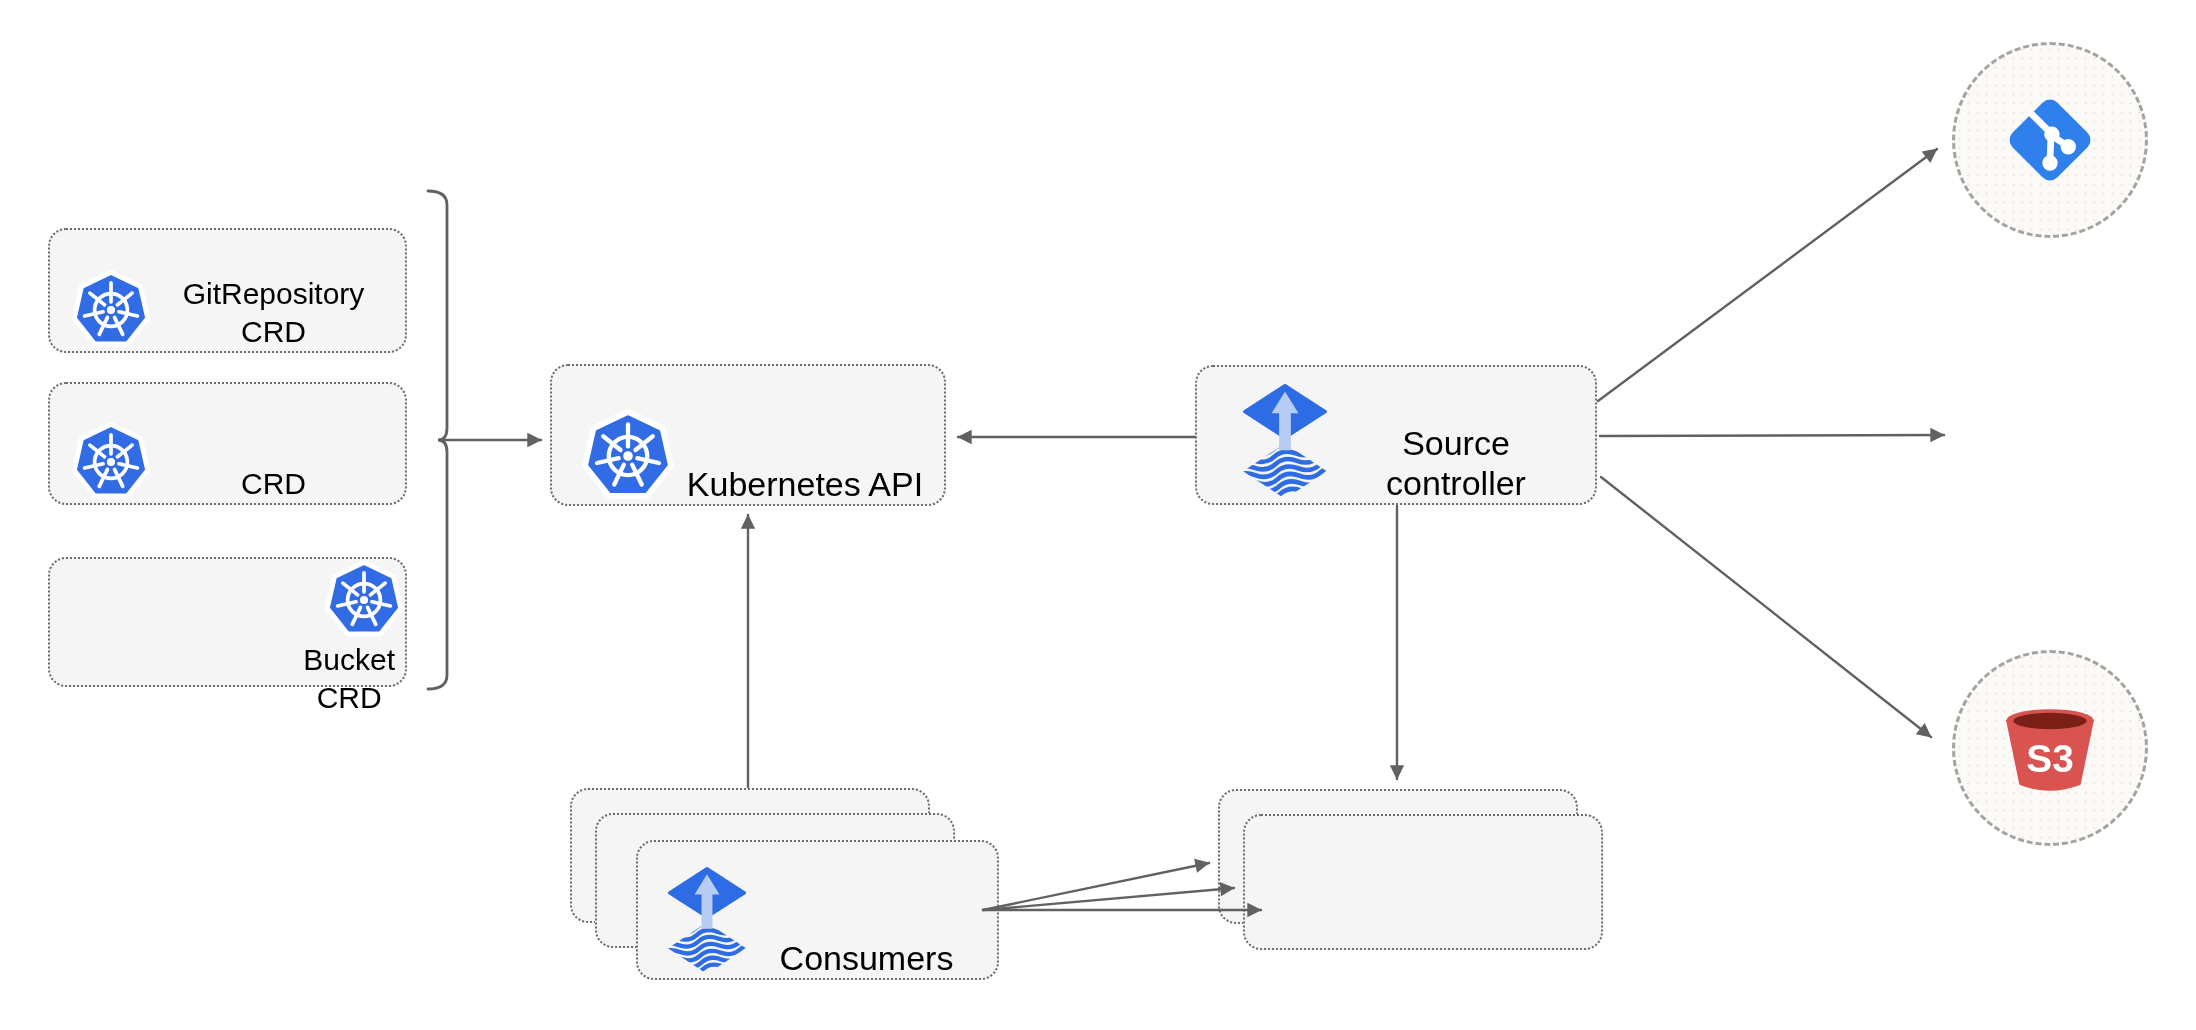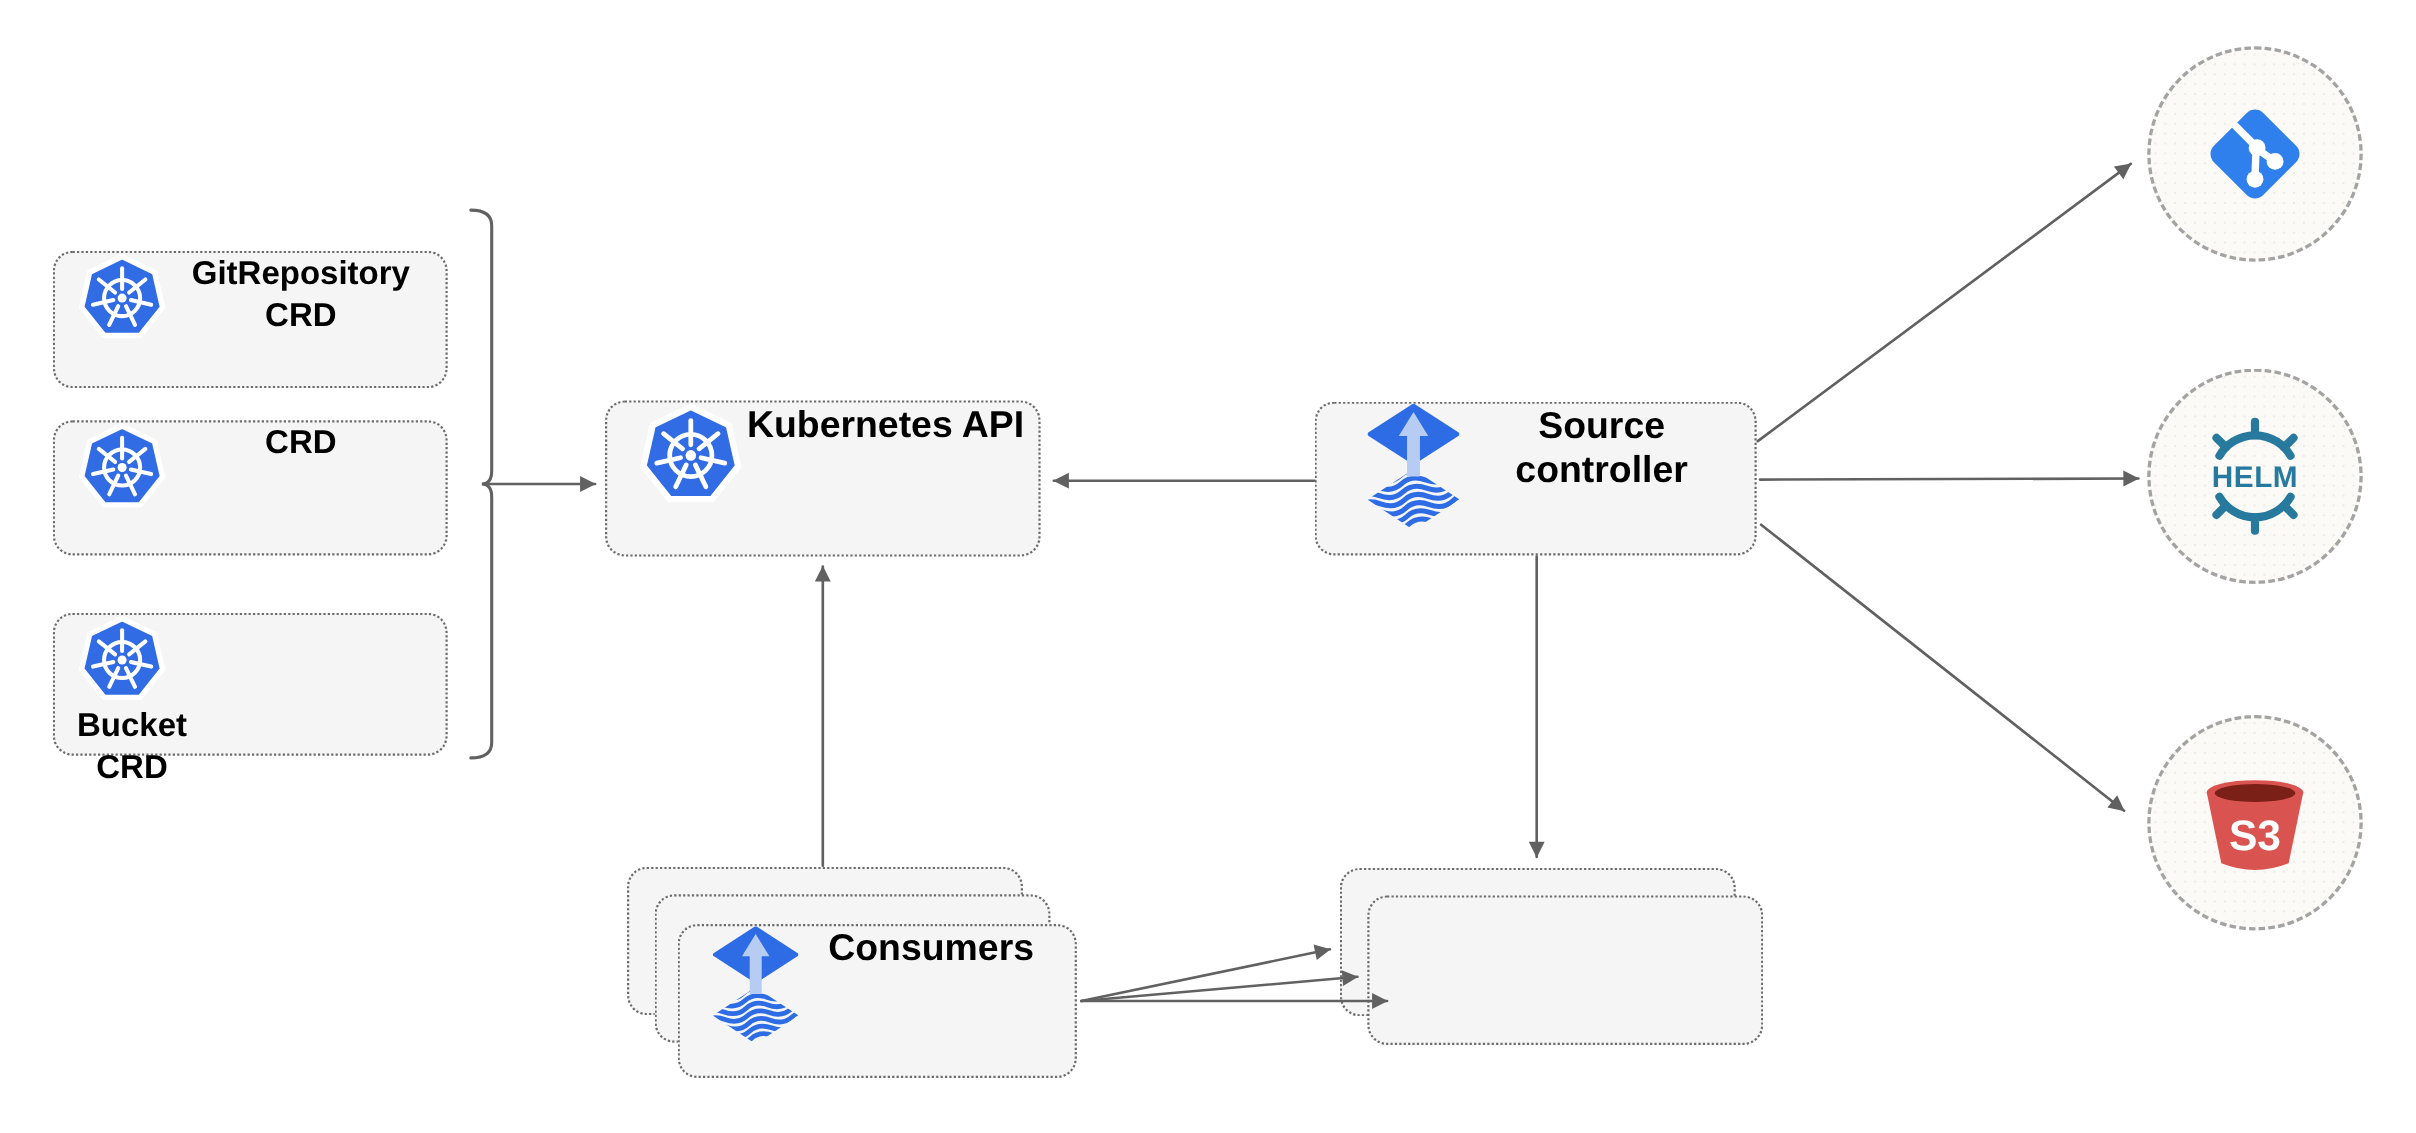--- a/index.html
+++ b/index.html
@@ -7,38 +7,37 @@
     position:relative;width:2196px;height:1030px;
     background:var(--canvas-bg,#fff);overflow:hidden;
     font-family:"Liberation Sans", sans-serif;color:var(--text-color,#000);
   }
   
   .node{
     position:absolute;box-sizing:border-box;
     background:var(--box-fill,#f5f5f5);
     border:2.5px dotted var(--box-border,#6b6b6b);
     border-radius:18px;
-    display:flex;align-items:flex-start;
+    display:flex;align-items:flex-end;
     z-index:3;
-    font-weight:bold;
   }
   .stack-back{z-index:1}
   .stack-mid{z-index:2}
   .lbl{flex:1;text-align:center;font-size:34px;line-height:40px;padding-right:10px;}
   .lbl-crd{font-size:30px;line-height:38px;}
   .icon{flex:0 0 auto;display:block;}
   
   .n-crd1{left:48px;top:228px;width:359px;height:125px;padding-left:20px;}
   .n-crd2{left:48px;top:382px;width:359px;height:123px;padding-left:20px;}
   .n-crd3{left:48px;top:557px;width:359px;height:130px;padding-left:20px;flex-direction:column;}
   .n-api{left:550px;top:364px;width:396px;height:142px;padding-left:28px;}
   .n-source{left:1195px;top:365px;width:402px;height:140px;padding-left:46px;}
   .n-consumers-back{left:570px;top:788px;width:360px;height:135px;}
   .n-consumers-mid{left:595px;top:813px;width:360px;height:135px;}
-  .n-consumers{left:616px;top:840px;width:363px;height:140px;padding-left:30px;}
+  .n-consumers{left:636px;top:840px;width:363px;height:140px;padding-left:30px;}
   .n-artifacts-back{left:1218px;top:789px;width:360px;height:135px;}
   .n-artifacts-mid{left:1243px;top:814px;width:360px;height:136px;}
   .n-artifacts{left:1270px;top:840px;width:360px;height:140px;padding-left:36px;}
   
   .circle{
     position:absolute;width:196px;height:196px;box-sizing:border-box;
     border-radius:50%;
     border:3px dashed var(--circle-border,#a3a3a3);
     background-color:var(--circle-fill,#fbfaf7);
     background-image:radial-gradient(#edebe4 1.2px, transparent 1.4px);
@@ -163,35 +162,20 @@
         <line x1="53" y1="46" x2="66" y2="55"></line>
       </g>
       <g style="fill:#ffffff">
         <circle cx="52" cy="44" r="8"></circle>
         <circle cx="69" cy="57" r="8"></circle>
         <circle cx="50" cy="74" r="8"></circle>
       </g>
     </svg>
   </div>
 
-  <div class="circle c-helm">
-    <svg width="112" height="112" viewBox="0 0 120 120">
-      <g style="stroke:var(--helm-teal,#277a9e);stroke-width:8;fill:none;stroke-linecap:round">
-        <path d="M25.4,40 A40,40 0 0 1 94.6,40"></path>
-        <path d="M25.4,80 A40,40 0 0 0 94.6,80"></path>
-        <line x1="60" y1="20" x2="60" y2="7"></line>
-        <line x1="88.3" y1="31.7" x2="97.5" y2="22.5"></line>
-        <line x1="31.7" y1="31.7" x2="22.5" y2="22.5"></line>
-        <line x1="60" y1="100" x2="60" y2="113"></line>
-        <line x1="88.3" y1="88.3" x2="97.5" y2="97.5"></line>
-        <line x1="31.7" y1="88.3" x2="22.5" y2="97.5"></line>
-      </g>
-      <text x="60" y="70.5" text-anchor="middle" style="font-family:'Liberation Sans',sans-serif;font-weight:700;font-size:29px;letter-spacing:0.5px;fill:var(--helm-teal,#277a9e)">HELM</text>
-    </svg>
-  </div>
 
   <div class="circle c-s3">
     <svg width="102" height="102" viewBox="0 0 100 100">
       <path d="M7,23 L20,86 Q50,98 80,86 L93,23 Z" style="fill:var(--s3-red,#d95450)"></path>
       <ellipse cx="50" cy="23" rx="43" ry="11" style="fill:var(--s3-red,#d95450)"></ellipse>
       <ellipse cx="50" cy="23.5" rx="36" ry="8" style="fill:var(--s3-dark,#7b2016)"></ellipse>
       <text x="50" y="74" text-anchor="middle" style="font-family:'Liberation Sans',sans-serif;font-weight:700;font-size:38px;fill:#ffffff">S3</text>
     </svg>
   </div>
 

